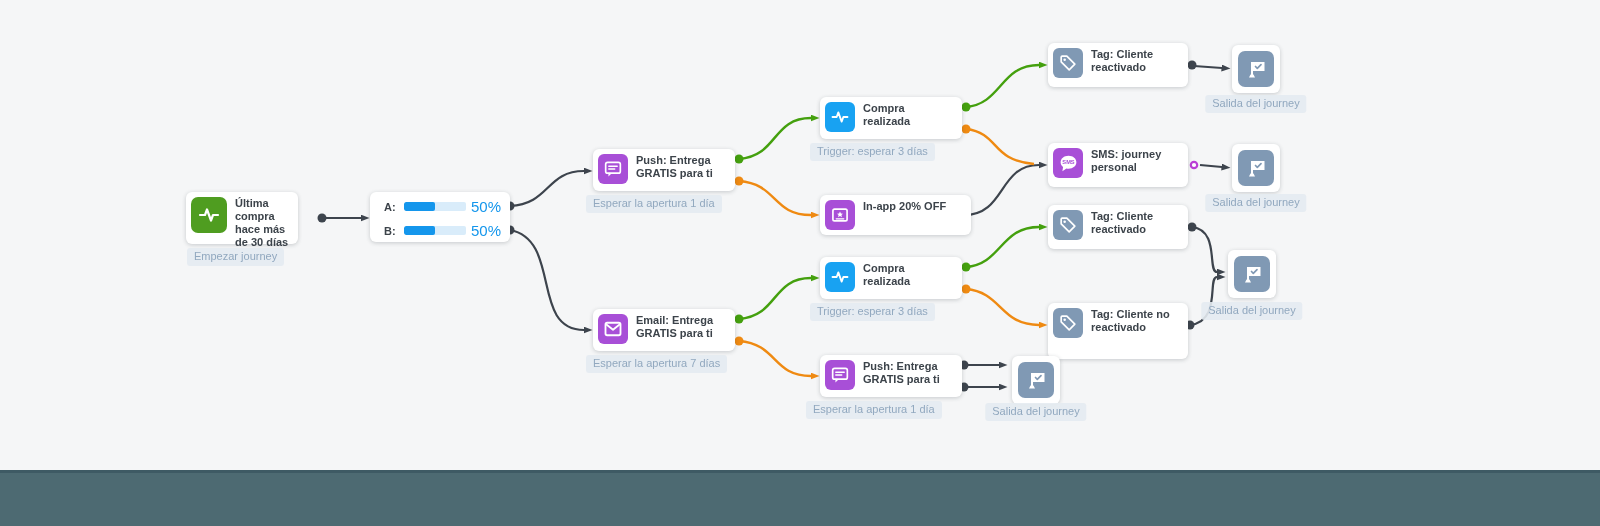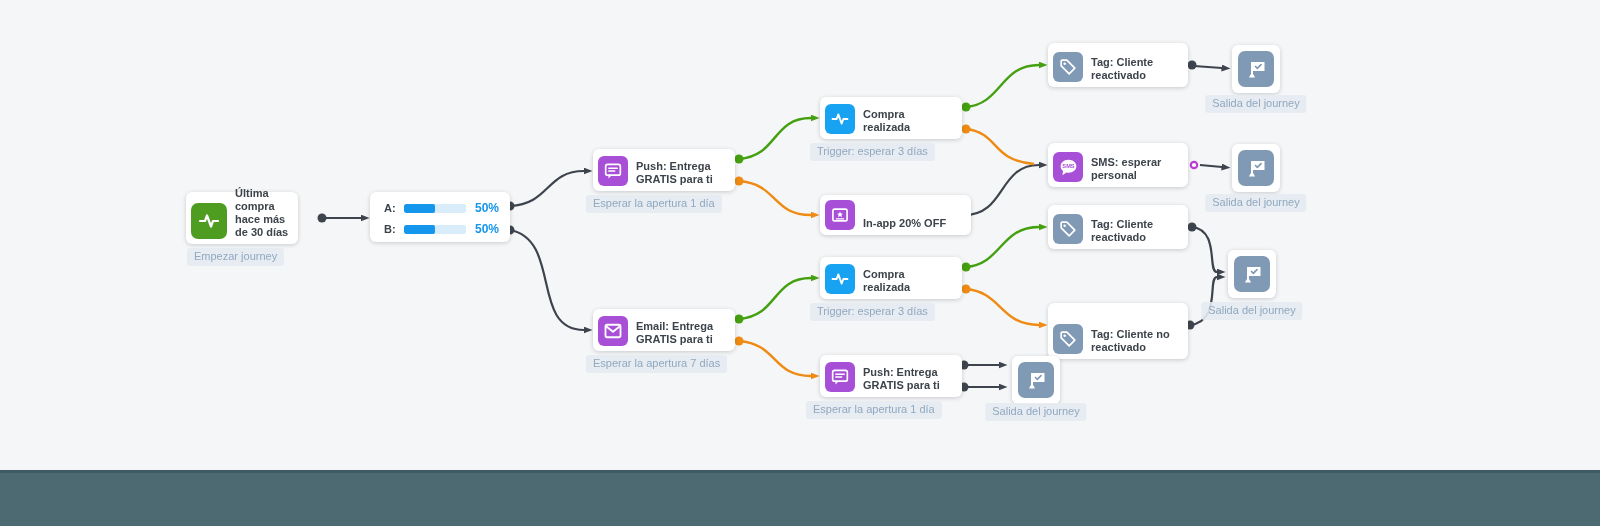--- a/index.html
+++ b/index.html
@@ -1,41 +1,41 @@
 <!DOCTYPE html>
 <html><head>
 <meta charset="utf-8">
 <style>
   html,body{margin:0;padding:0;background:#e9eaeb;}
   .canvas{position:relative;width:1600px;height:526px;background:#f5f6f7;overflow:hidden;
           font-family:"Liberation Sans","DejaVu Sans",sans-serif;}
   .edges{position:absolute;left:0;top:0;}
   .node{position:absolute;box-sizing:border-box;background:#fff;border-radius:6px;
-        box-shadow:0 1px 4px rgba(35,45,55,.22);display:flex;align-items:flex-end;
+        box-shadow:0 1px 4px rgba(35,45,55,.22);display:flex;align-items:flex-start;
         gap:8px;padding:5px 8px 5px 5px;}
   .icon{flex:none;width:30px;height:30px;border-radius:6px;display:flex;
         align-items:center;justify-content:center;}
   .icon-lg{width:36px;height:36px;border-radius:7px;}
   .green{background:#4f9d20}
   .blue{background:#18a2f2}
   .purple{background:#a84fd7}
   .slate{background:#8099b4}
   .title{flex:1;font-size:11px;line-height:13px;font-weight:600;color:#3c434a;}
   .badge,.exit-label{position:absolute;font-size:11px;line-height:13px;color:#91a8bf;
         background:rgba(228,235,241,.9);padding:2px 7px 3px;border-radius:3px;white-space:nowrap;text-align:right;}
   .exit-label{transform:translateX(-50%);}
   .exit-node{position:absolute;box-sizing:border-box;width:48px;height:48px;background:#fff;
         border-radius:6px;box-shadow:0 1px 4px rgba(35,45,55,.22);
         display:flex;align-items:center;justify-content:center;}
   .ab-row{display:flex;align-items:center;gap:5px;width:100%;}
   .ab-col{flex:1;display:flex;flex-direction:column;gap:7px;padding:0 3px 0 6px;}
   .ab-label{font-size:11px;font-weight:700;color:#3c434a;width:15px;}
   .ab-bar{flex:1;height:9px;border-radius:2px;background:#d9ecfa;overflow:hidden;}
   .ab-fill{display:block;height:100%;background:#1496ec;border-radius:2px;}
-  .ab-value{font-size:12px;font-weight:700;color:#1496ec;width:28px;text-align:right;}
+  .ab-value{font-size:15px;font-weight:400;color:#1496ec;width:28px;text-align:right;}
   .bottom-bar{position:absolute;left:0;top:470px;width:1600px;height:56px;box-sizing:border-box;
         background:#4d6a72;border-top:3px solid #3e5a64;}
 </style>
 </head>
 <body>
 
 <div class="canvas">
 
   <svg class="edges" width="1600" height="526">
     <defs>
@@ -206,21 +206,21 @@
     <span class="title">Tag: Cliente reactivado</span>
   </div>
 
   <div class="node" style="left:1048px;top:143px;width:140px;height:44px">
     <span class="icon purple">
       <svg viewBox="0 0 24 24" width="21" height="21">
         <path d="M12 3.2 C6.8 3.2 3 6.5 3 10.6 C3 12.9 4.1 14.8 5.8 16.1 L5 20.8 L9.6 17.6 C10.4 17.9 11.2 18 12 18 C17.2 18 21 14.7 21 10.6 C21 6.5 17.2 3.2 12 3.2 Z" fill="#fff"></path>
         <text x="12" y="13" text-anchor="middle" font-size="6.5" font-weight="bold" fill="#a84fd7" font-family="Liberation Sans, sans-serif">SMS</text>
       </svg>
     </span>
-    <span class="title">SMS: esperar personal</span>
+    <span class="title">SMS: journey personal</span>
   </div>
 
   <div class="node" style="left:1048px;top:205px;width:140px;height:44px">
     <span class="icon slate">
       <svg viewBox="0 0 24 24" width="20" height="20">
         <path d="M5 3.8 L10.6 3.8 L20.2 13.4 L13.4 20.2 L3.8 10.6 L3.8 5 A1.2 1.2 0 0 1 5 3.8 Z" fill="none" stroke="#fff" stroke-width="2" stroke-linejoin="round"></path>
         <circle cx="8" cy="8" r="1.5" fill="#fff"></circle>
       </svg>
     </span>
     <span class="title">Tag: Cliente reactivado</span>

